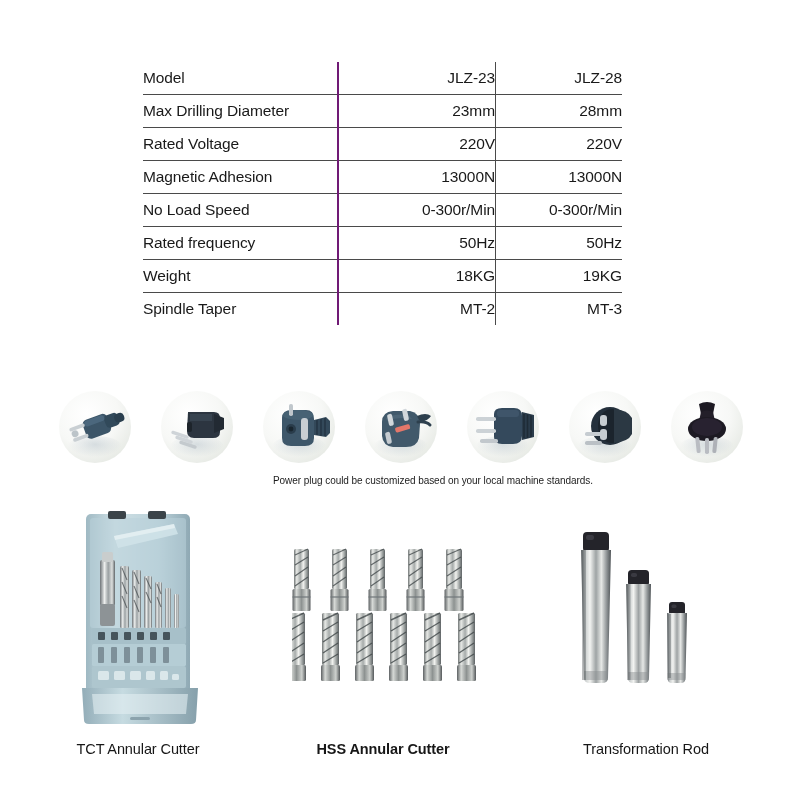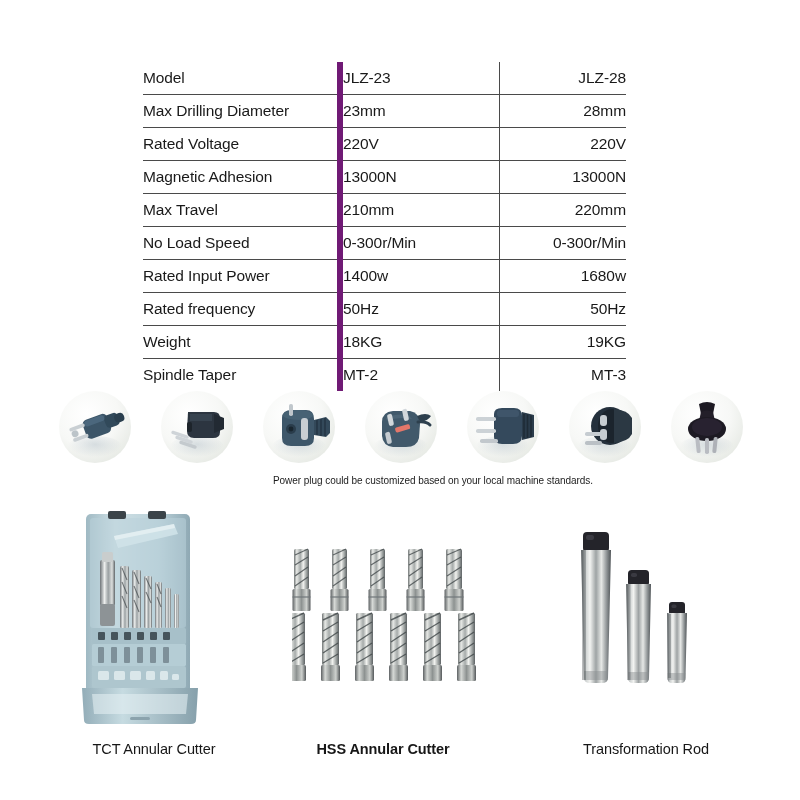--- a/index.html
+++ b/index.html
@@ -44,22 +44,22 @@
   #spec-table tr:last-child td {
     border-bottom: none;
   }
   td.spec-label {
     width: 194px;
     padding-left: 6px;
     text-align: left;
   }
   td.spec-v1 {
     width: 156px;
-    text-align: left;
-    border-left: 6px solid #701a75;
+    text-align: right;
+    border-left: 2px solid #701a75;
     border-right: 1px solid #4a4a4a;
   }
   td.spec-v2 {
     width: 126px;
     text-align: right;
   }
 
   
   #plug-strip {
     position: absolute;
@@ -119,21 +119,21 @@
 
   
   .product-caption {
     position: absolute;
     font-size: 14.5px;
     color: #171717;
     text-align: center;
     letter-spacing: -0.1px;
     white-space: nowrap;
   }
-  #caption-tct  { left: 16px;   top: 741px; width: 276px; }
+  #caption-tct  { left: 0px;   top: 741px; width: 276px; }
   #caption-hss  { left: 245px; top: 741px; width: 276px; font-weight: bold; }
   #caption-rod  { left: 508px; top: 741px; width: 276px; }
 
   
   #tct-case {
     position: absolute;
     left: 78px;
     top: 508px;
     width: 124px;
     height: 218px;
@@ -175,33 +175,23 @@
         <td class="spec-label">Rated Voltage</td>
         <td class="spec-v1">220V</td>
         <td class="spec-v2">220V</td>
       </tr>
       <tr>
         <td class="spec-label">Magnetic Adhesion</td>
         <td class="spec-v1">13000N</td>
         <td class="spec-v2">13000N</td>
       </tr>
       <tr>
-        <td class="spec-label">Max Travel</td>
-        <td class="spec-v1">210mm</td>
-        <td class="spec-v2">220mm</td>
-      </tr>
-      <tr>
         <td class="spec-label">No Load Speed</td>
         <td class="spec-v1">0-300r/Min</td>
         <td class="spec-v2">0-300r/Min</td>
-      </tr>
-      <tr>
-        <td class="spec-label">Rated Input Power</td>
-        <td class="spec-v1">1400w</td>
-        <td class="spec-v2">1680w</td>
       </tr>
       <tr>
         <td class="spec-label">Rated frequency</td>
         <td class="spec-v1">50Hz</td>
         <td class="spec-v2">50Hz</td>
       </tr>
       <tr>
         <td class="spec-label">Weight</td>
         <td class="spec-v1">18KG</td>
         <td class="spec-v2">19KG</td>

